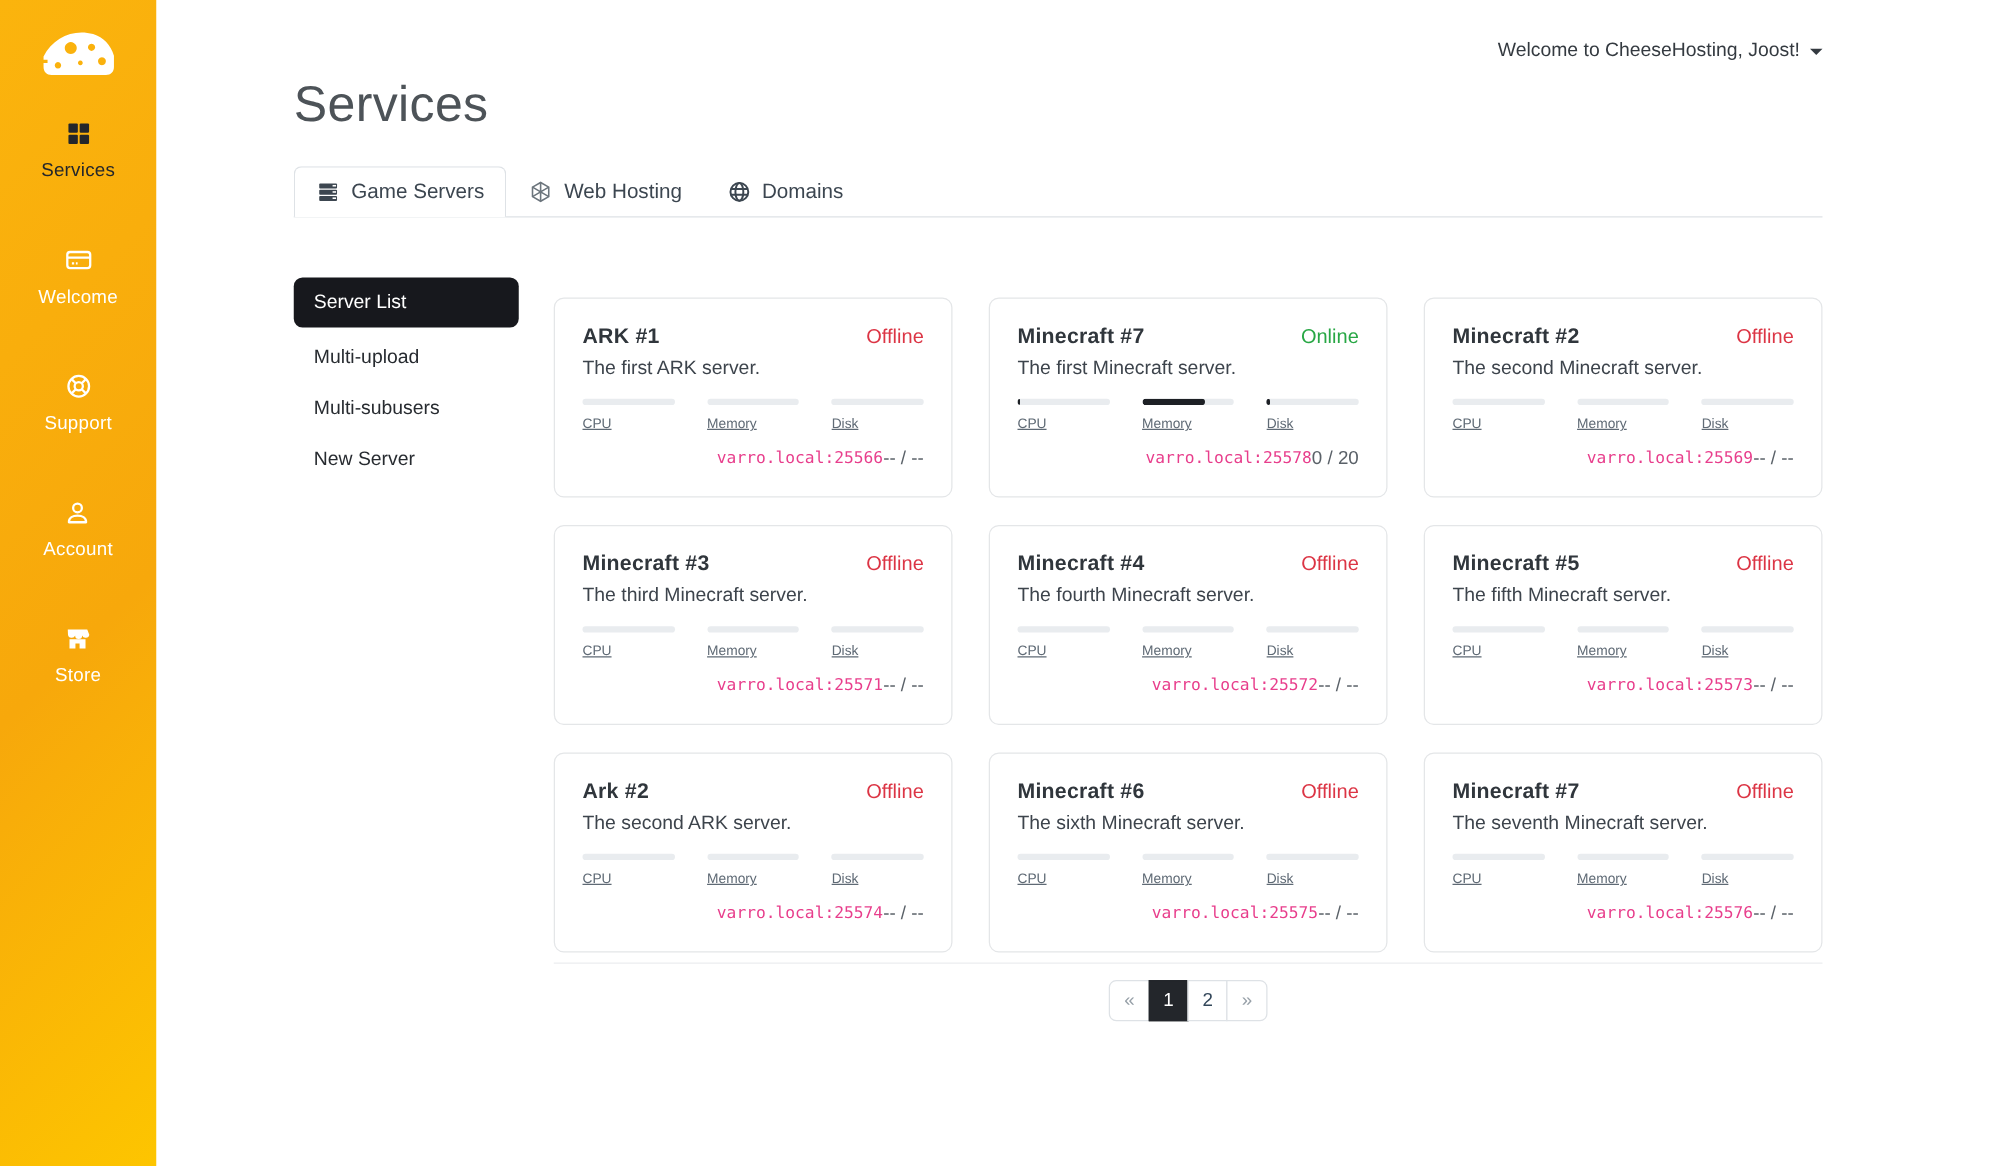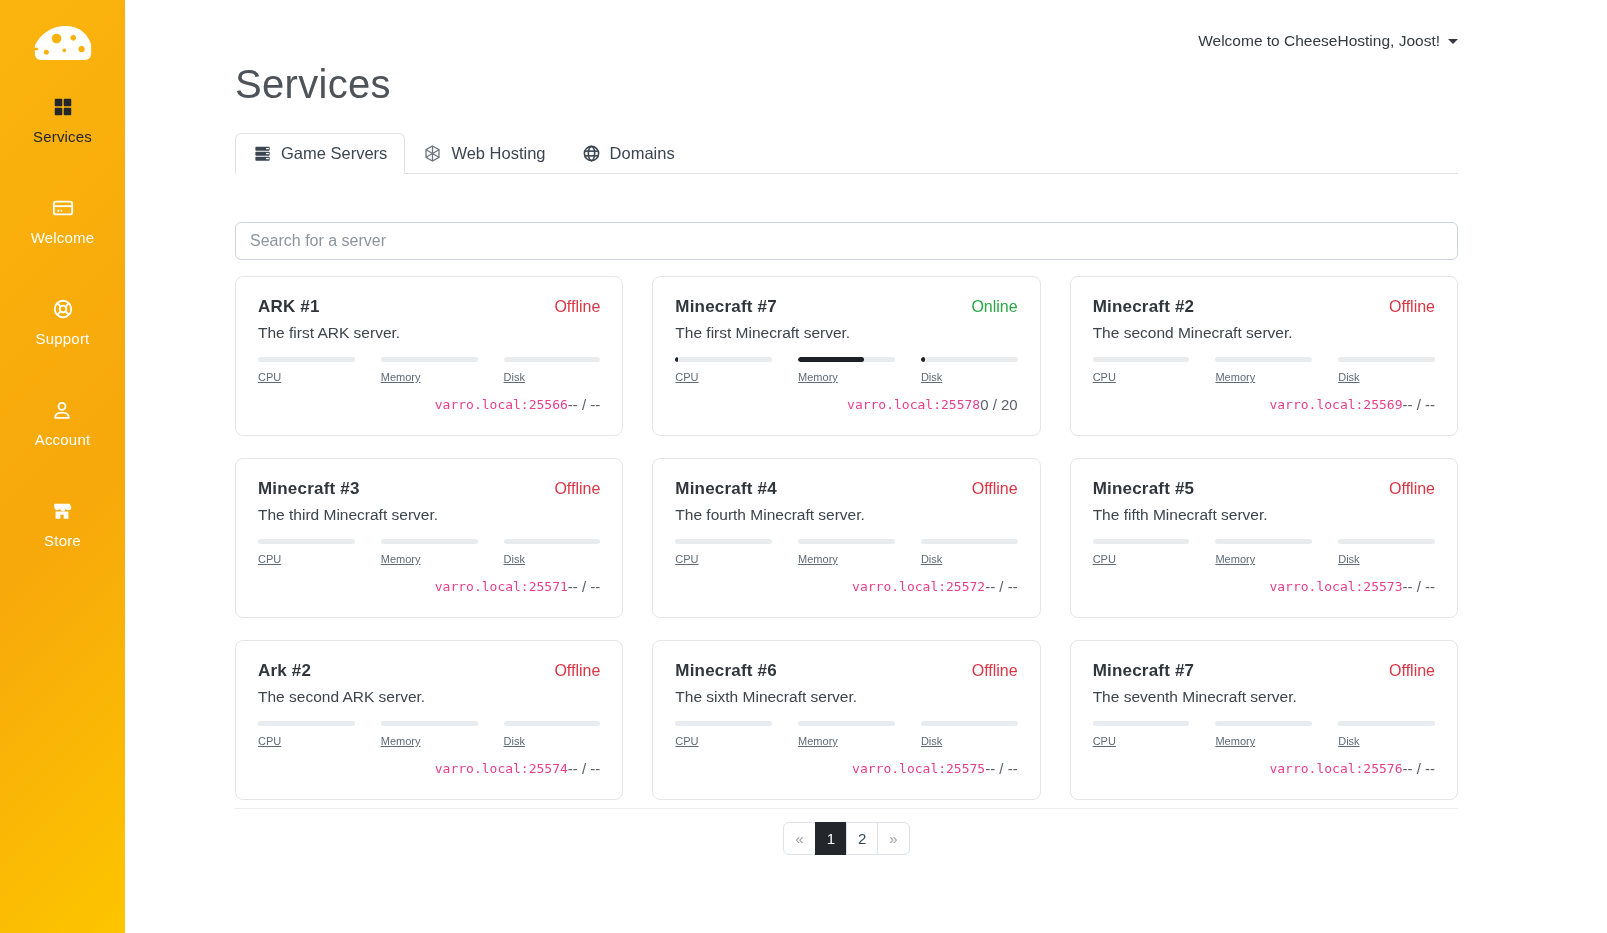--- a/index.html
+++ b/index.html
@@ -202,23 +202,41 @@
           <line x1="3.5" y1="9" x2="20.5" y2="9"></line>
           <line x1="3.5" y1="15" x2="20.5" y2="15"></line>
         </svg>
         <span>Domains</span>
       </div>
 
   </div>
 
   <div class="content">
 
+    <div class="subnav">
+
+        <div class="subnav-item active">
+          <span>Server List</span>
+        </div>
+
+        <div class="subnav-item">
+          <span>Multi-upload</span>
+        </div>
+
+        <div class="subnav-item">
+          <span>Multi-subusers</span>
+        </div>
+
+        <div class="subnav-item">
+          <span>New Server</span>
+        </div>
+
+    </div>
 
     <div class="panel">
-      <input class="search" type="text" placeholder="Search for a server" style="">
 
       <div class="grid">
 
           <div class="card">
             <div class="card-head">
               <span class="srv-name">ARK #1</span>
               <span class="srv-status offline">Offline</span>
             </div>
             <div class="srv-desc">The first ARK server.</div>
             <div class="meters">

